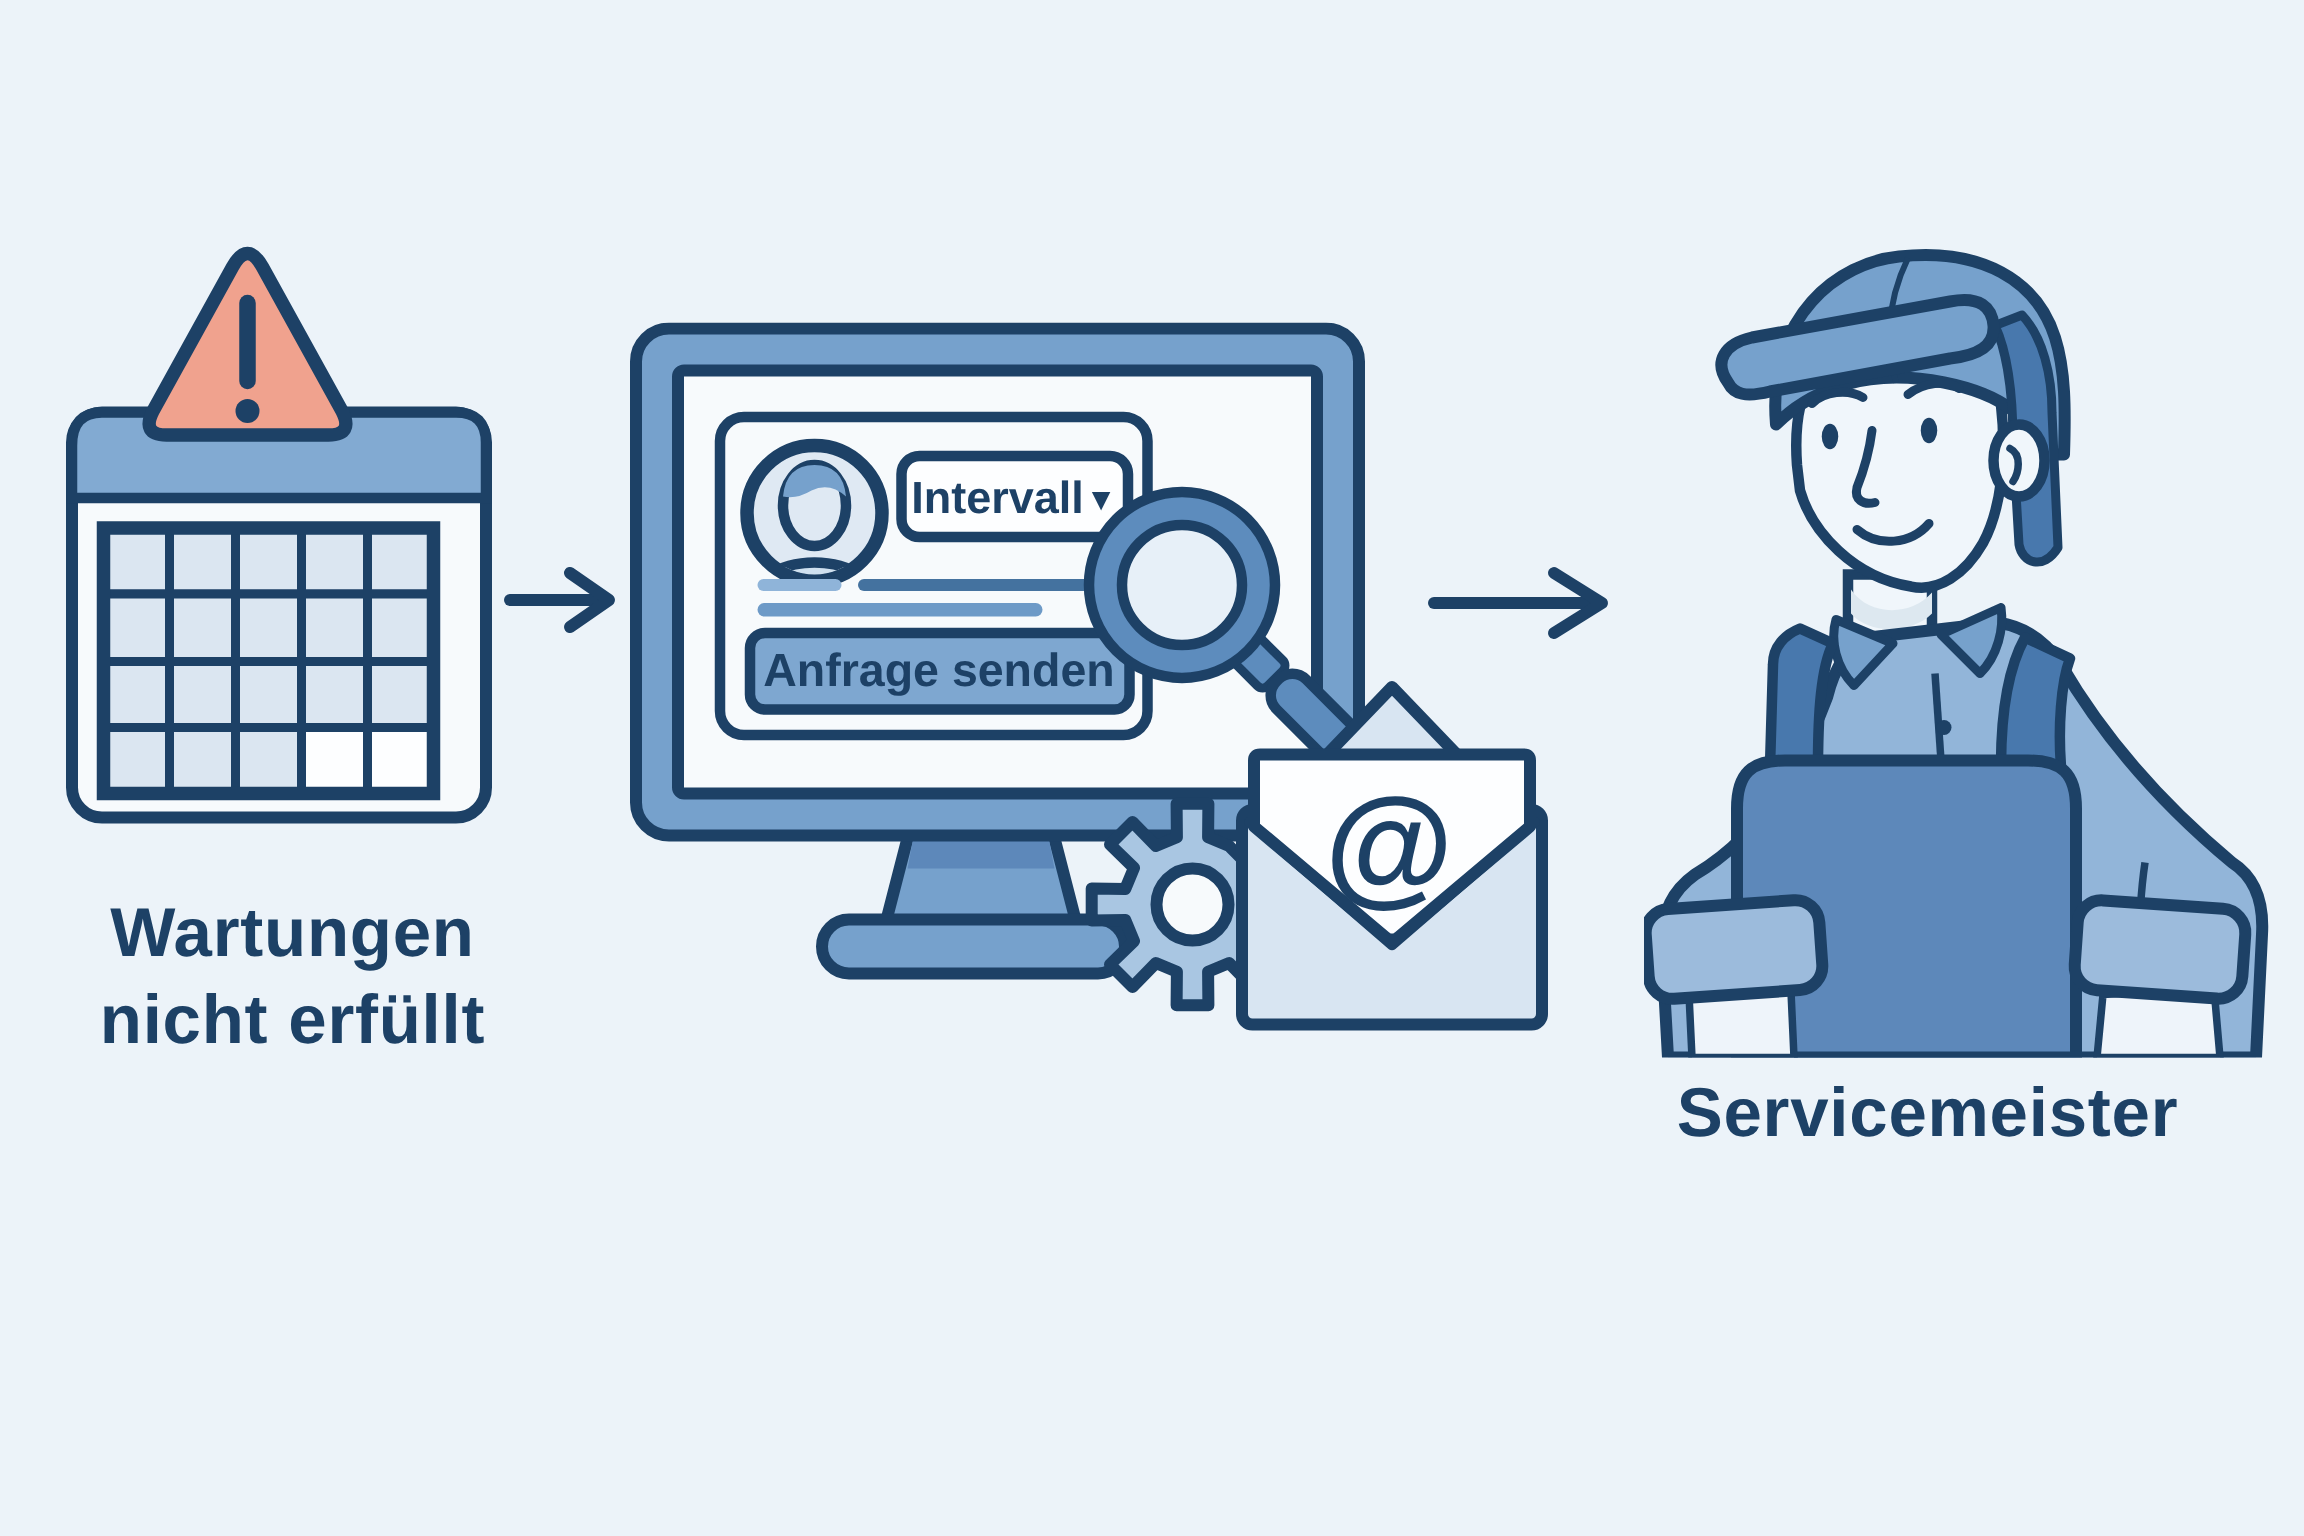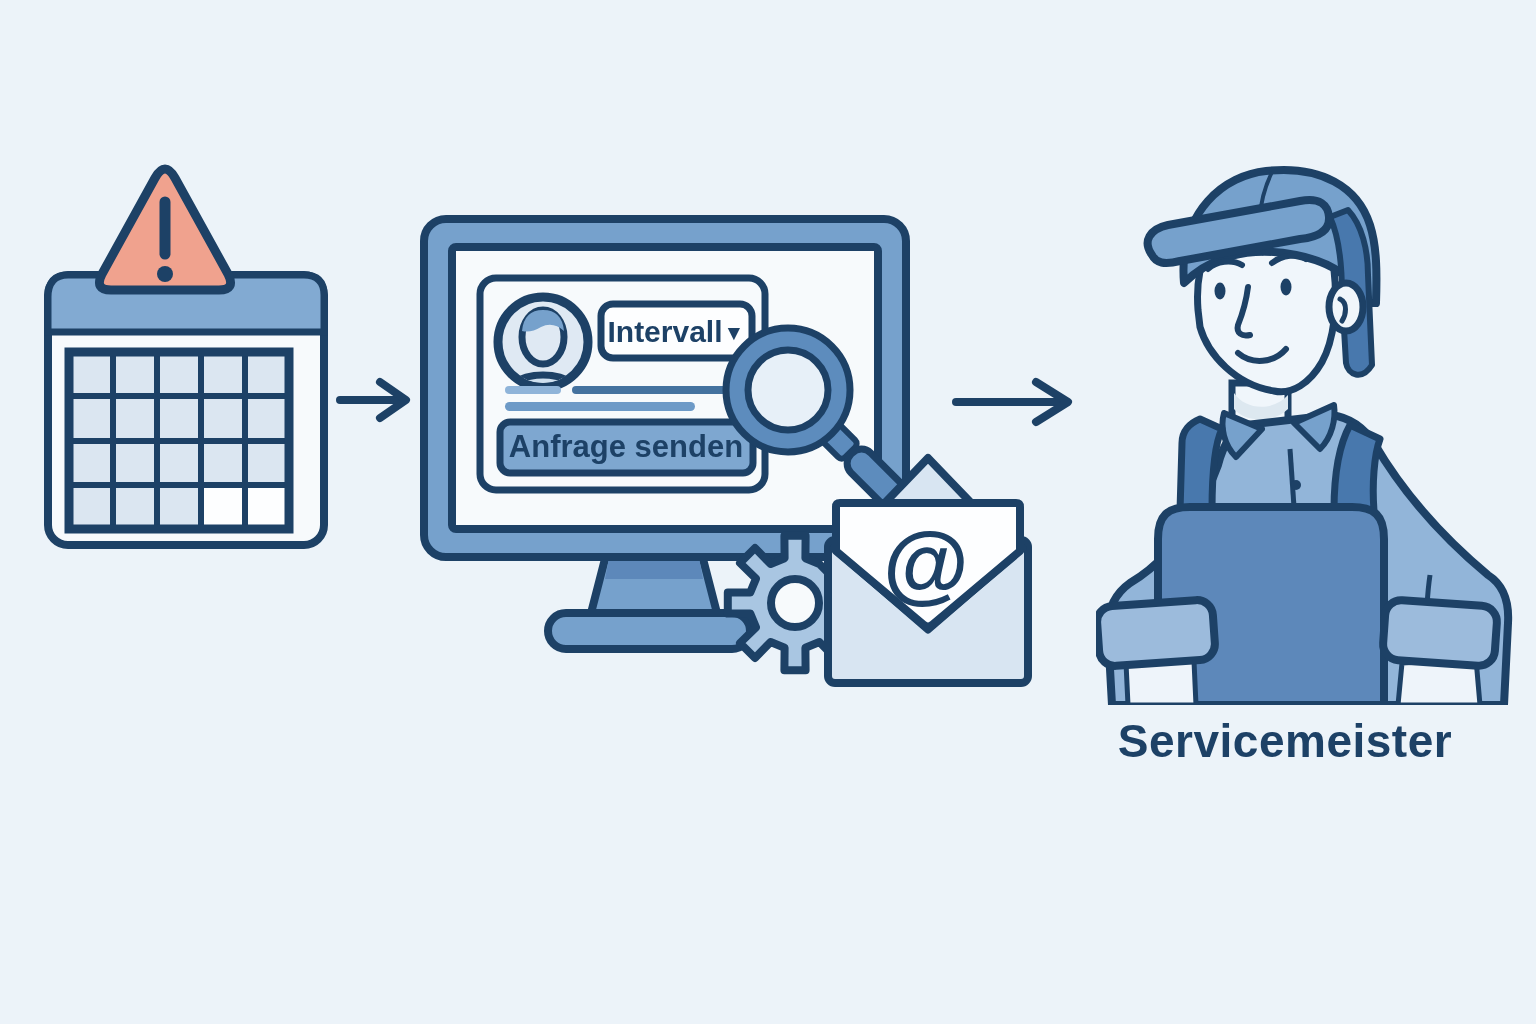--- a/index.html
+++ b/index.html
@@ -46,20 +46,22 @@
         <rect x="29" y="202" width="220" height="177" fill="none" stroke-width="9"></rect>
       </g>
 
       <g>
         <path d="M115,28 Q125,10 135,28 L188,124 Q196,140 179,140 L71,140 Q54,140 62,124 Z" fill="#f0a28e" stroke="#1d4166" stroke-width="9" stroke-linejoin="round"></path>
         <path d="M125,52 L125,104" stroke="#1d4166" stroke-width="11" stroke-linecap="round"></path>
         <circle cx="125" cy="124" r="8" fill="#1d4166"></circle>
       </g>
     </svg>
   </div>
+  <div class="caption" style="left:10px;top:592px;width:370px;font-size:46px;">Wartungen
+nicht erfüllt</div>
 
   <svg class="abs" style="left:336px;top:376px;" width="84" height="48" viewBox="0 0 84 48">
     <path d="M4,24 L62,24" stroke="#1d4166" stroke-width="8" stroke-linecap="round" fill="none"></path>
     <path d="M44,6 L70,24 L44,42" stroke="#1d4166" stroke-width="8" stroke-linecap="round" stroke-linejoin="round" fill="none"></path>
   </svg>
 
   <div class="abs" style="left:420px;top:215px;width:620px;height:475px;">
     <svg width="620" height="475" viewBox="0 0 620 475">
       <defs>
         <clipPath id="avclip">

